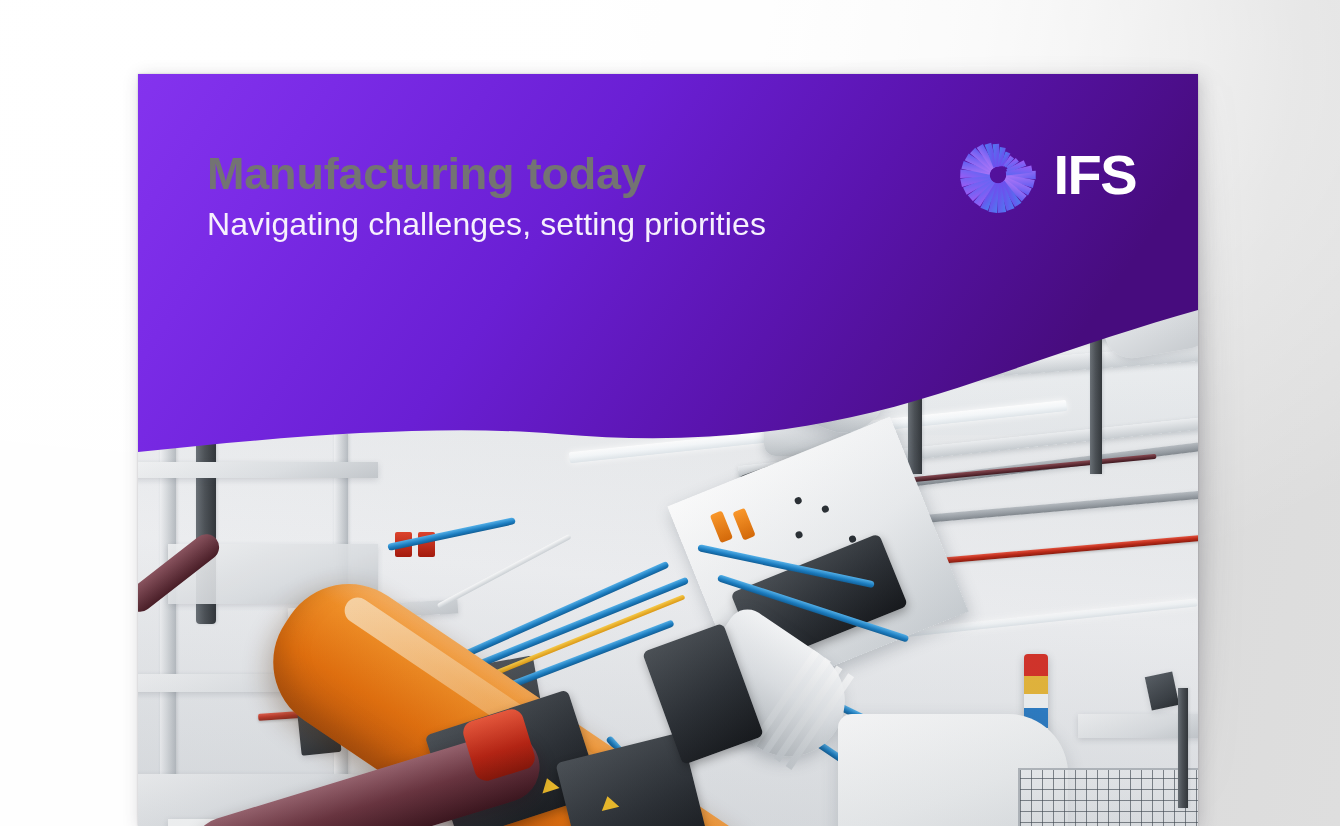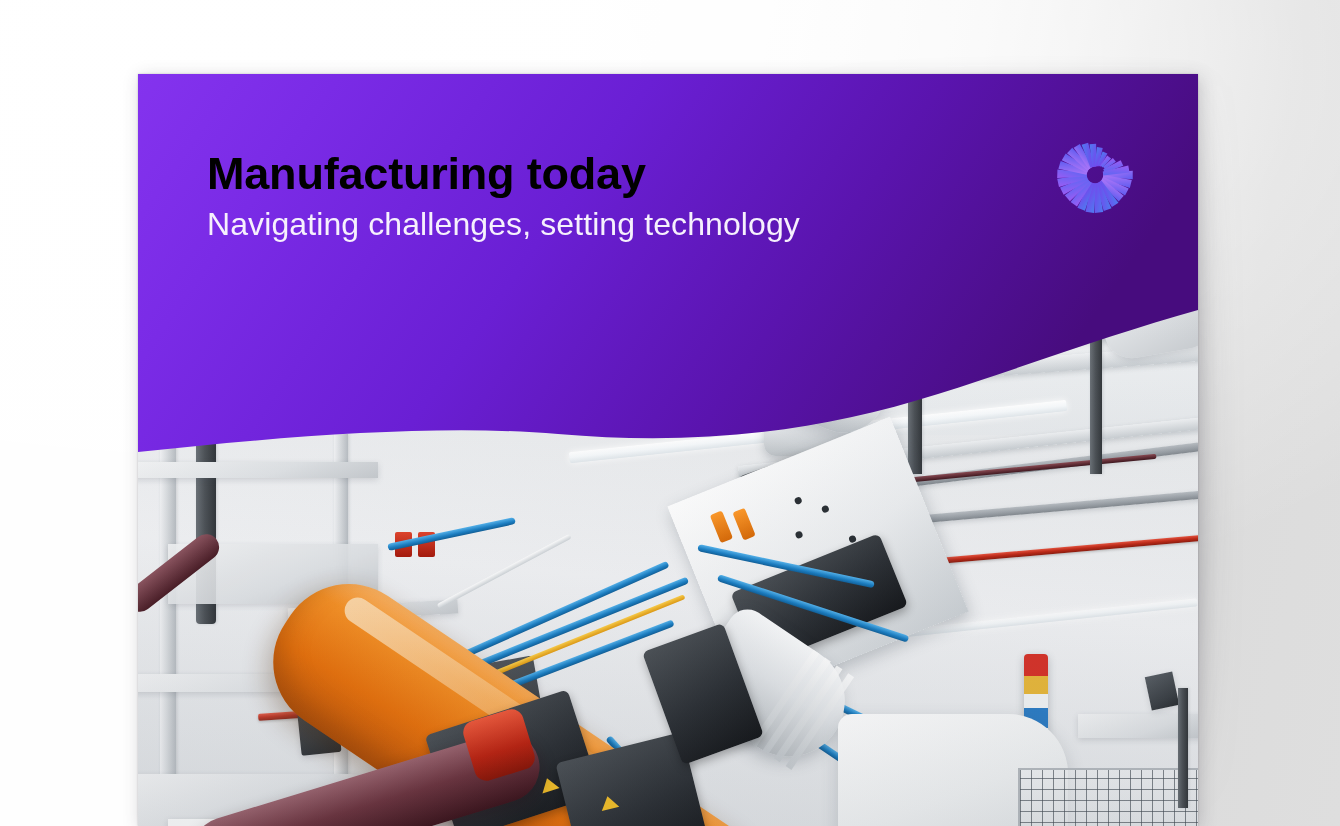--- a/index.html
+++ b/index.html
@@ -160,21 +160,21 @@
   #photo-grade{position:absolute;inset:0;
     background:linear-gradient(180deg,rgba(255,255,255,.14) 0%,rgba(255,255,255,0) 30%,rgba(30,40,55,.07) 100%);}
 
   
   #banner{position:absolute;left:0;top:0;width:1060px;height:400px;}
   #banner svg{display:block;width:1060px;height:400px;}
 
   
   #header-text{position:absolute;left:69px;top:76px;width:720px;}
   #headline{
-    font-size:45px;font-weight:700;color:#000000;line-height:1.06;
+    font-size:45px;font-weight:700;color:#737373;line-height:1.06;
     letter-spacing:-.2px;margin:0;white-space:nowrap;}
   #subhead{margin:6px 0 0 0;font-size:32px;font-weight:400;color:#f6f0fd;
     line-height:1.30;letter-spacing:.1px;}
   .sub-line{display:block;white-space:nowrap;}
 
   
   #logo{position:absolute;right:62px;top:60px;display:flex;align-items:center;gap:14px;}
   #logo-mark{width:82px;height:82px;}
   #logo-word{font-size:56px;font-weight:700;color:#ffffff;letter-spacing:-1.5px;line-height:1;}
 </style>
@@ -321,21 +321,21 @@
           <stop offset="1" stop-color="#470C7E"></stop>
         </linearGradient>
       </defs>
       <path d="M0,0 H1060 V236 C980,258 900,288 800,320 C680,358 560,372 420,360 C300,350 150,362 0,378 Z" fill="url(#pg)"></path>
     </svg>
   </div>
 
   <div id="header-text">
     <h1 id="headline">Manufacturing today</h1>
     <p id="subhead">
-      <span class="sub-line">Navigating challenges, setting technology</span>
+      <span class="sub-line">Navigating challenges, setting priorities</span>
     </p>
   </div>
 
   <div id="logo">
     <svg id="logo-mark" viewBox="0 0 100 100" aria-hidden="true">
       <defs>
         <linearGradient id="b1" x1="0" y1="0" x2="1" y2="1">
           <stop offset="0" stop-color="#B478F8"></stop>
             <stop offset="1" stop-color="#5F5CF0"></stop>
         </linearGradient>
@@ -435,15 +435,16 @@
             </g>
           <g transform="rotate(336)">
               <path d="M12,-2.2 L36,-3.8 L36,3.8 L12,2.2 Z"></path>
             </g>
           <g transform="rotate(350)">
               <path d="M10,-2.5 L42,-4.4 L42,4.4 L10,2.5 Z"></path>
             </g>
         </g>
       </g>
     </svg>
+    <div id="logo-word">IFS</div>
   </div>
 
 </div>
 
 </body></html>

